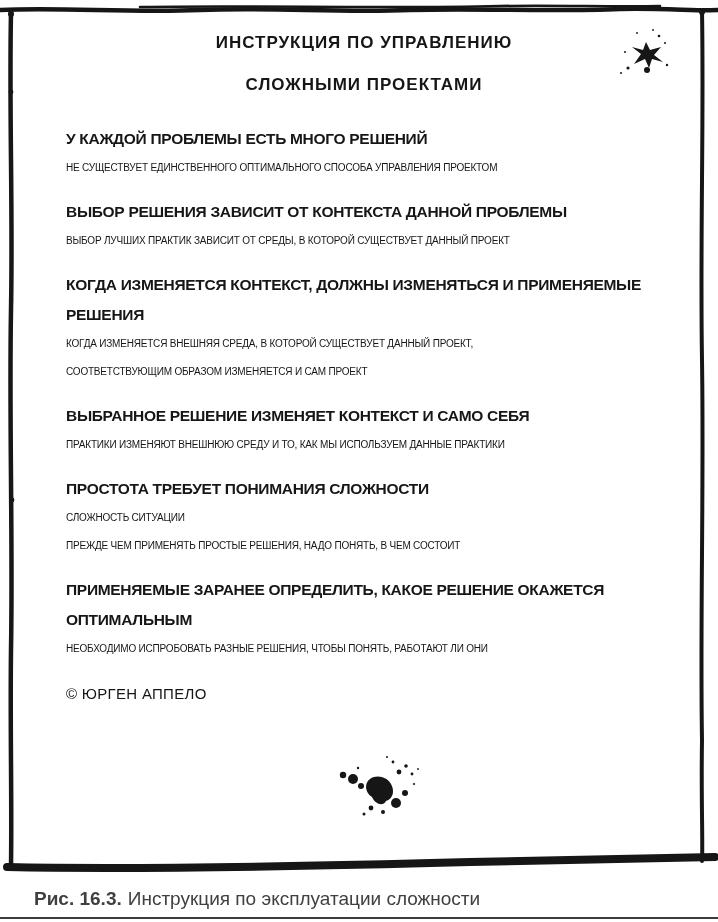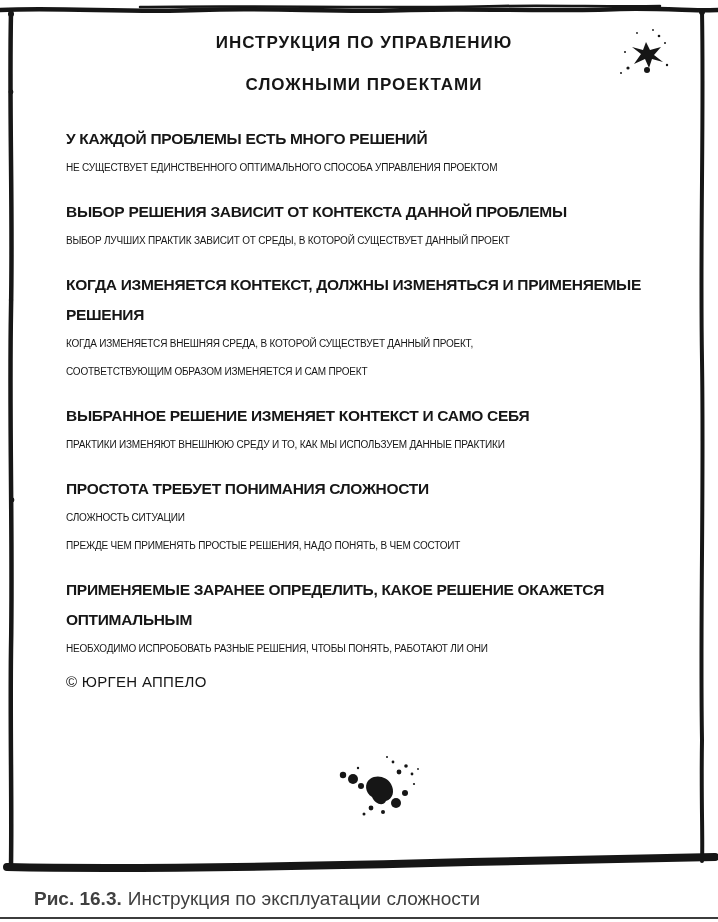--- a/index.html
+++ b/index.html
@@ -36,21 +36,21 @@
     white-space:nowrap;
   }
   .b-line{
     font-size:10px;
     font-weight:400;
     letter-spacing:-0.2px;
     line-height:28px;
     white-space:nowrap;
   }
   .copyright{
-    margin-top:10px;
+    margin-top:22px;
     font-size:15px;
     font-weight:400;
     letter-spacing:0.3px;
   }
   .caption{
     position:absolute;
     left:34px;top:888px;
     font-size:19px;
     color:#404040;
     white-space:nowrap;

